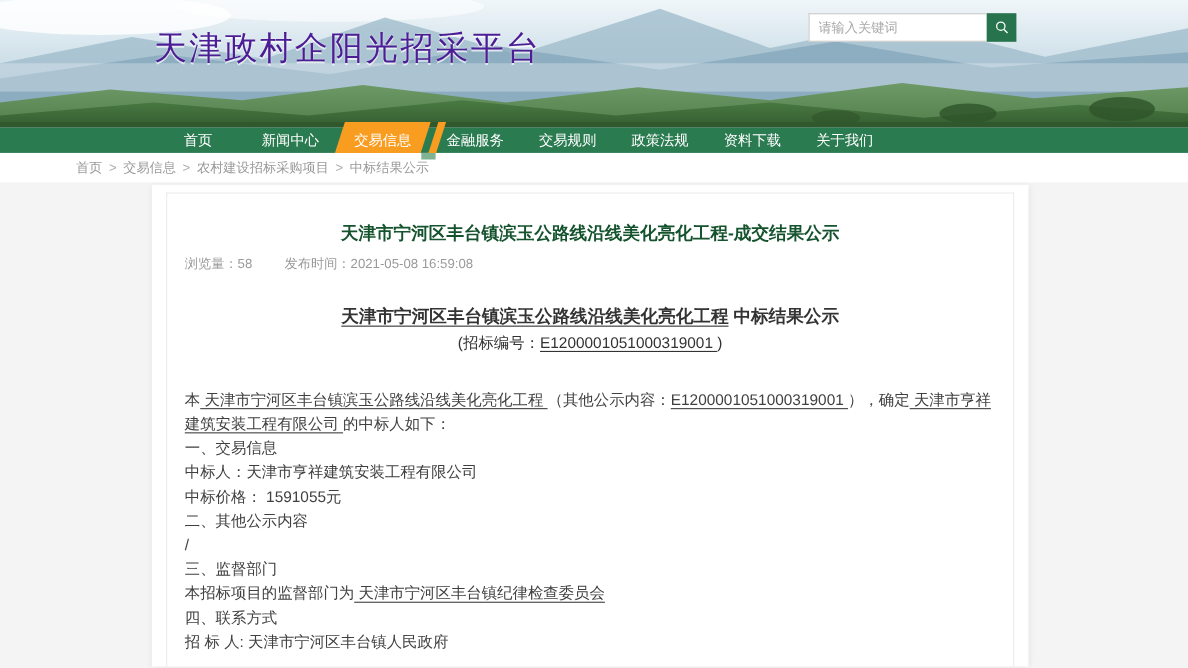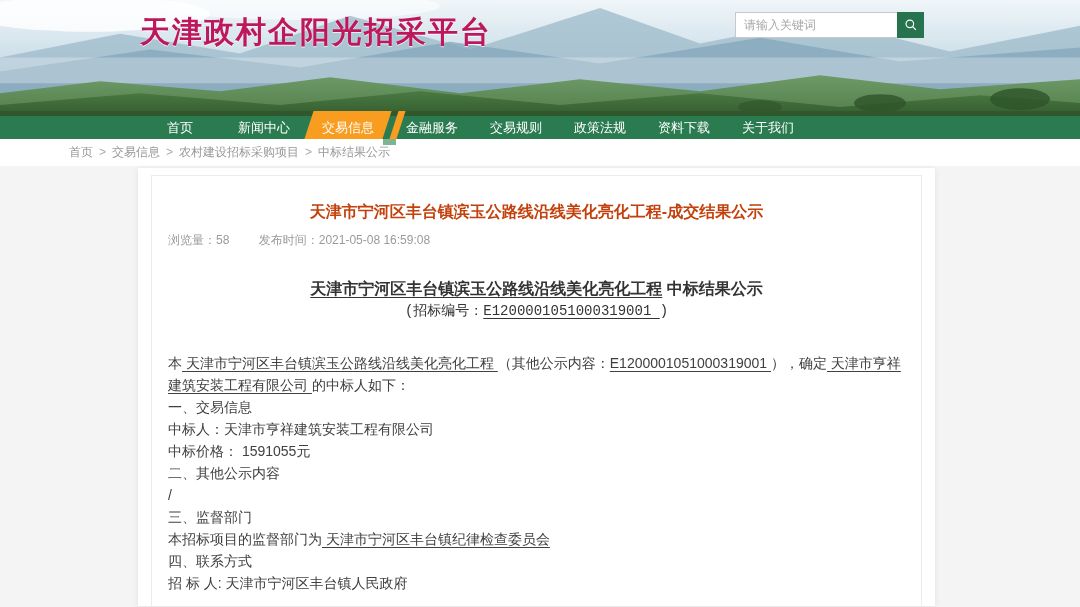--- a/index.html
+++ b/index.html
@@ -7,22 +7,22 @@
   body {
     width:1080px; height:607px; overflow:hidden;
     font-family:"Liberation Sans","DejaVu Sans",sans-serif;
     background:#f4f4f4;
   }
 
   
   .banner { position:relative; height:116px; overflow:hidden; background:#c9dbe6; }
   .banner .bg-svg { position:absolute; left:0; top:0; width:100%; height:100%; display:block; }
   .site-title {
-    position:absolute; left:140px; top:12px;
-    font-size:30px; font-weight:bold; color:#be185d; letter-spacing:2px;
+    position:absolute; left:140px; top:24px;
+    font-size:30px; font-weight:normal; color:#4c1d95; letter-spacing:2px;
     text-shadow:0 1px 0 rgba(255,255,255,.65), 0 0 2px rgba(255,255,255,.5);
     white-space:nowrap;
   }
   .search-box { position:absolute; left:735px; top:12px; display:flex; align-items:stretch; }
   .search-box input {
     width:162px; height:26px; border:1px solid #c9c9c9; border-right:none;
     background:#fff; padding:0 8px; font-size:12px; color:#333; outline:none;
     font-family:inherit;
   }
   .search-box input::placeholder { color:#a8a8a8; }
@@ -62,28 +62,28 @@
 
   
   .main { background:#f4f4f4; padding-top:2px; height:441px; }
   .card {
     width:797px; margin-left:138px; height:438px; background:#fff;
     box-shadow:0 1px 6px rgba(0,0,0,.08); overflow:hidden;
   }
   .inner { margin:7px 13px 0; border:1px solid #ececec; border-bottom:none;
     min-height:431px; padding:26px 16px 10px; }
 
-  .article-title { text-align:center; font-size:16px; font-weight:600; color:#c2410c; }
+  .article-title { text-align:center; font-size:16px; font-weight:600; color:#14532d; }
   .article-meta { font-size:12px; color:#9a9a9a; margin-top:9px; }
   .meta-item { display:inline-block; }
   .meta-item + .meta-item { margin-left:26px; }
 
   .subtitle { text-align:center; font-size:16px; font-weight:600; color:#333;
     margin-top:29px; line-height:22px; }
-  .bidno-line { text-align:center; font-size:14px; color:#333; line-height:22px;font-family:Liberation Mono, monospace; }
+  .bidno-line { text-align:center; font-size:14px; color:#333; line-height:22px; }
 
   .body-lines { margin-top:30px; font-size:14px; color:#404040; line-height:22px; }
   .body-line { min-height:22px; }
   .u { text-decoration:underline; text-underline-offset:3px; }
 </style>
 </head>
 <body>
 
 <div class="banner">
   <svg class="bg-svg" viewBox="0 0 1080 117" preserveAspectRatio="none" aria-hidden="true">

